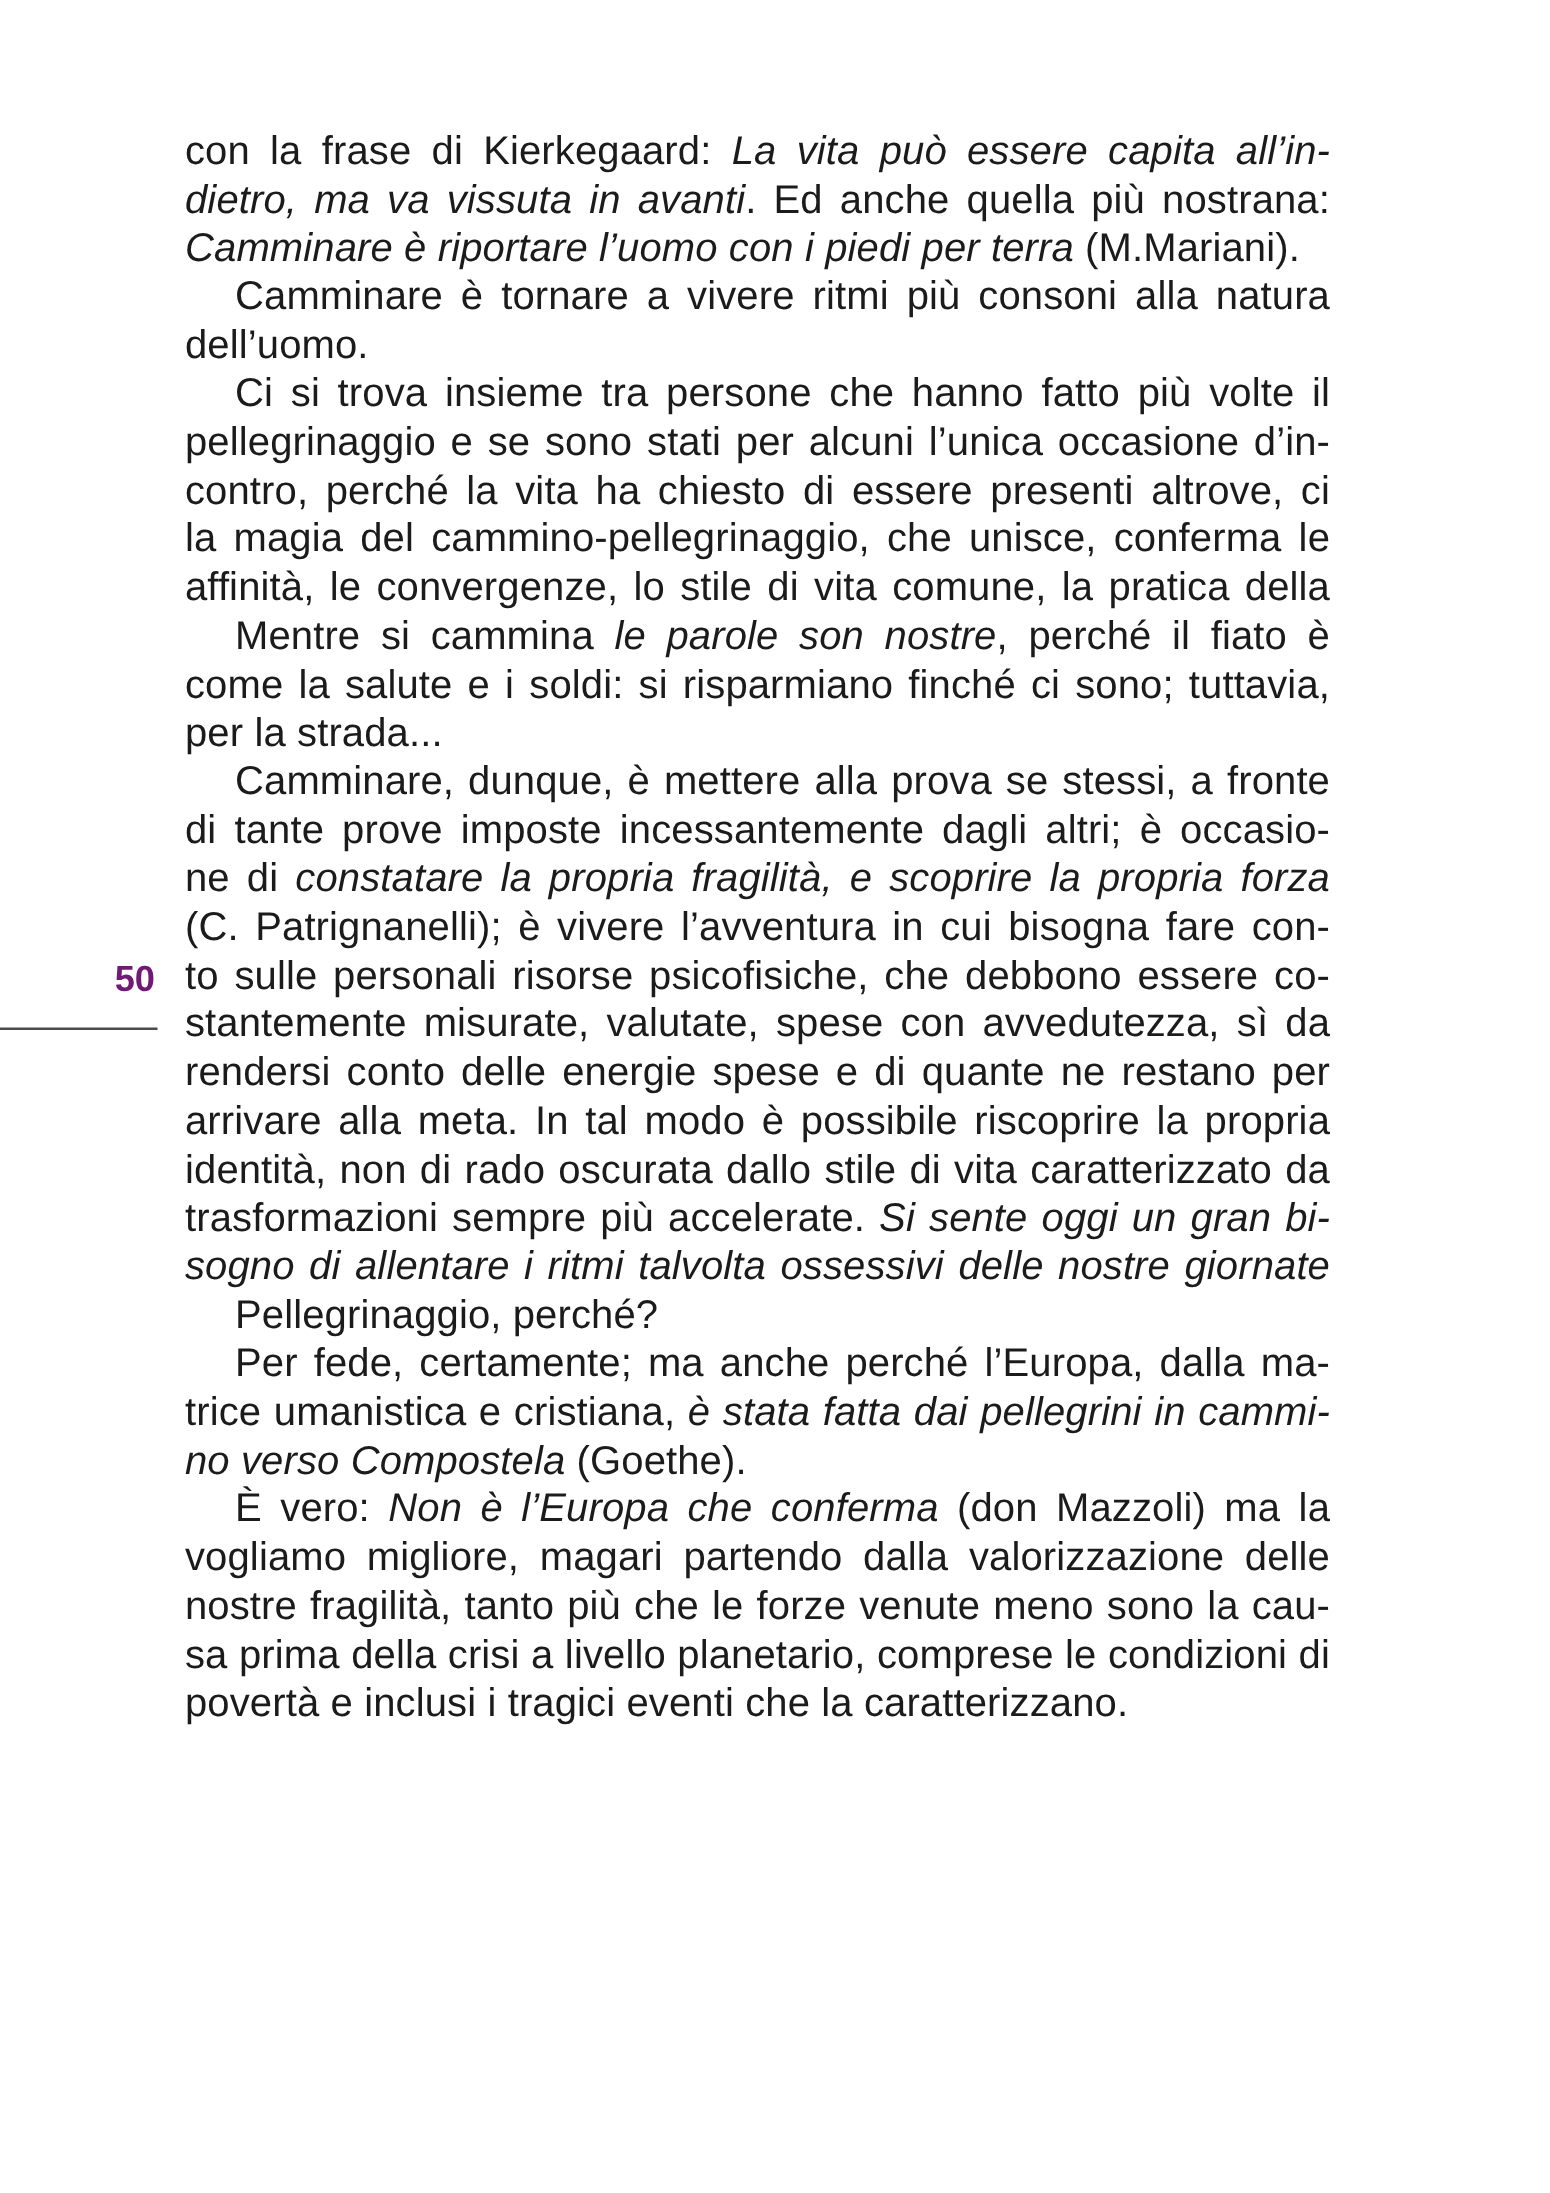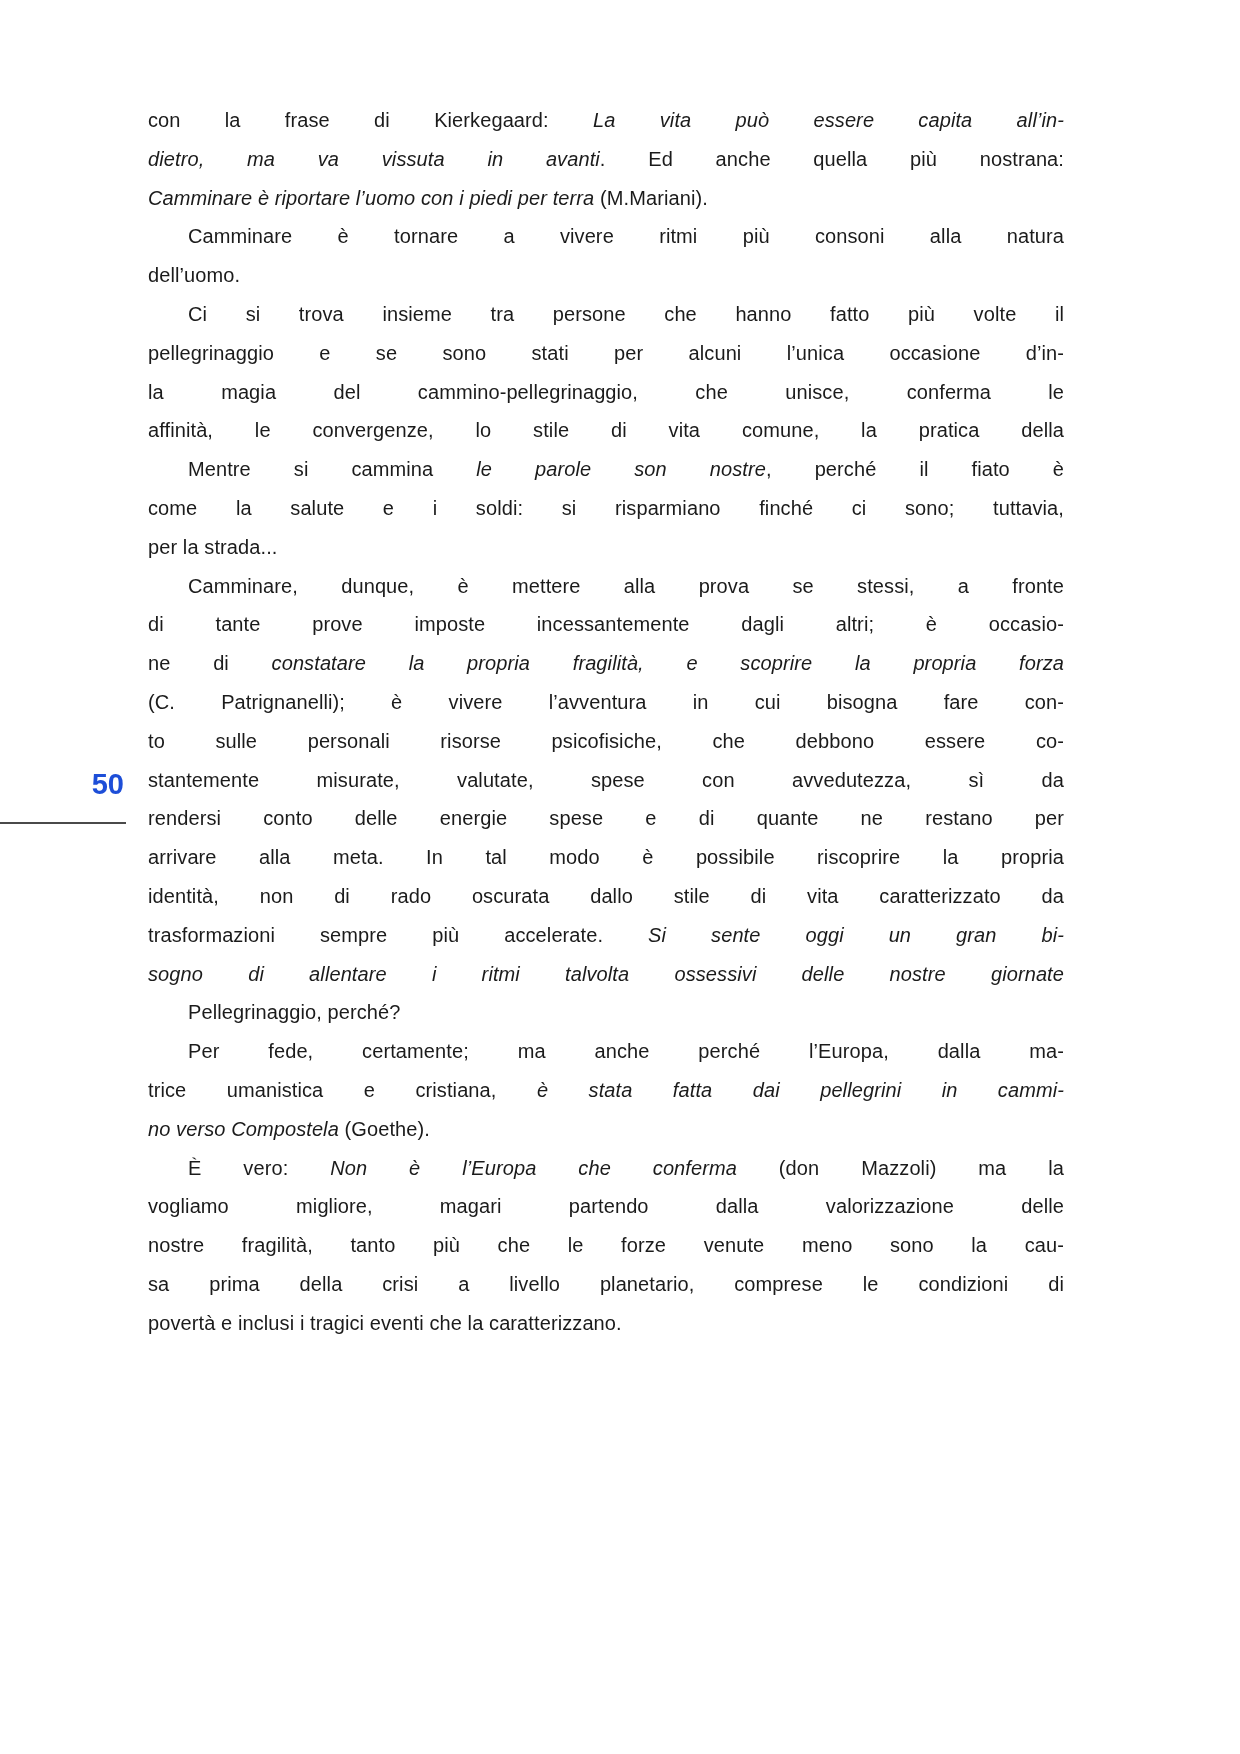--- a/index.html
+++ b/index.html
@@ -16,21 +16,21 @@
     color: #1b1b1b;
     overflow: hidden;
   }
   .text-column {
     position: absolute;
     left: 148px;
     top: 101px;
     width: 916px;
   }
   .line {
-    font-size: 20px;
+    font-size: 32px;
     line-height: 38.8px;
     text-align: justify;
     text-align-last: justify;
     white-space: normal;
     letter-spacing: 0.1px;
   }
   .line.last {
     text-align-last: left;
   }
   .line.indent {
@@ -40,21 +40,21 @@
   .rm { font-style: normal; }
   .folio {
     position: absolute;
     left: 0;
     top: 769px;
     width: 124px;
     text-align: right;
     font-size: 29px;
     line-height: 30px;
     font-weight: bold;
-    color: #1d4ed8;
+    color: #701a75;
   }
   .folio-rule {
     position: absolute;
     left: 0;
     top: 822px;
     width: 126px;
     height: 2px;
     background: #4a4a4a;
   }
 </style>
@@ -65,20 +65,21 @@
   <div class="folio">50</div>
   <div class="folio-rule"></div>
   <div class="text-column">
       <div class="line"><span class="rm">con la frase di Kierkegaard: </span><span class="it">La vita può essere capita all’in-</span></div>
       <div class="line"><span class="it">dietro, ma va vissuta in avanti</span><span class="rm">. Ed anche quella più nostrana:</span></div>
       <div class="line last"><span class="it">Camminare è riportare l’uomo con i piedi per terra</span><span class="rm"> (M.Mariani).</span></div>
       <div class="line indent"><span class="rm">Camminare è tornare a vivere ritmi più consoni alla natura</span></div>
       <div class="line last"><span class="rm">dell’uomo.</span></div>
       <div class="line indent"><span class="rm">Ci si trova insieme tra persone che hanno fatto più volte il</span></div>
       <div class="line"><span class="rm">pellegrinaggio e se sono stati per alcuni l’unica occasione d’in-</span></div>
+      <div class="line"><span class="rm">contro, perché la vita ha chiesto di essere presenti altrove, ci</span></div>
       <div class="line"><span class="rm">la magia del cammino-pellegrinaggio, che unisce, conferma le</span></div>
       <div class="line"><span class="rm">affinità, le convergenze, lo stile di vita comune, la pratica della</span></div>
       <div class="line indent"><span class="rm">Mentre si cammina </span><span class="it">le parole son nostre</span><span class="rm">, perché il fiato è</span></div>
       <div class="line"><span class="rm">come la salute e i soldi: si risparmiano finché ci sono; tuttavia,</span></div>
       <div class="line last"><span class="rm">per la strada...</span></div>
       <div class="line indent"><span class="rm">Camminare, dunque, è mettere alla prova se stessi, a fronte</span></div>
       <div class="line"><span class="rm">di tante prove imposte incessantemente dagli altri; è occasio-</span></div>
       <div class="line"><span class="rm">ne di </span><span class="it">constatare la propria fragilità, e scoprire la propria forza</span></div>
       <div class="line"><span class="rm">(C. Patrignanelli); è vivere l’avventura in cui bisogna fare con-</span></div>
       <div class="line"><span class="rm">to sulle personali risorse psicofisiche, che debbono essere co-</span></div>

